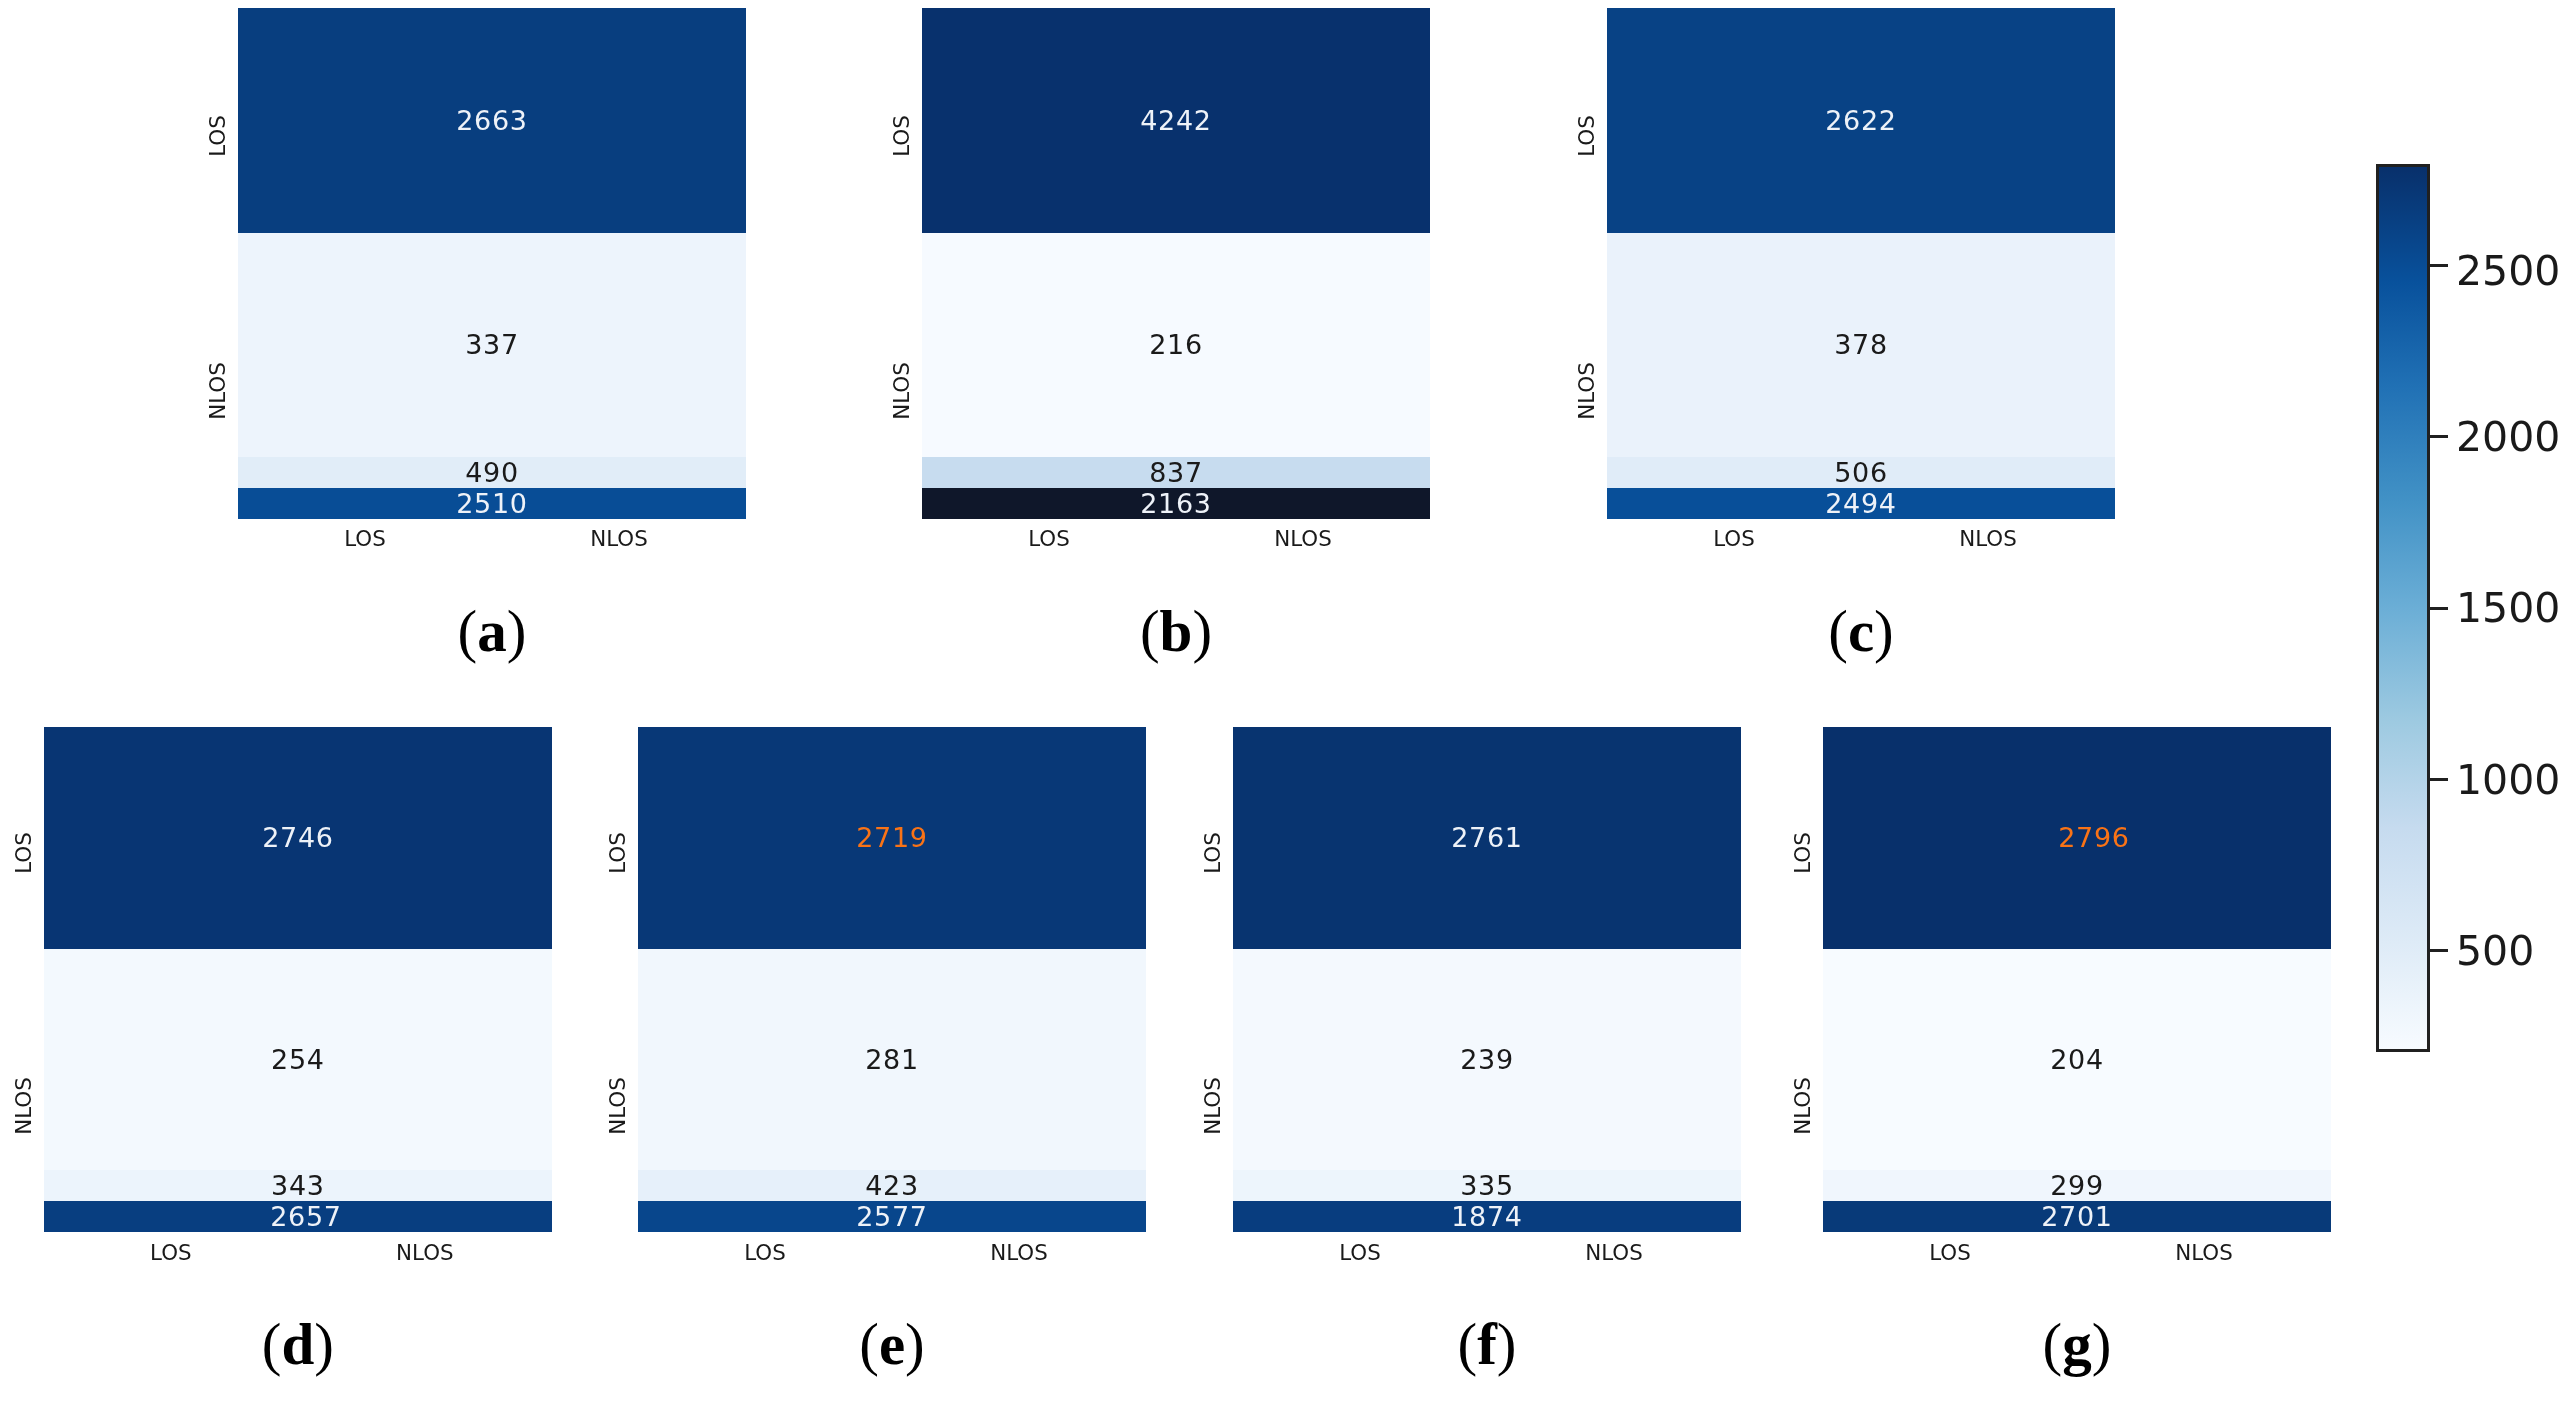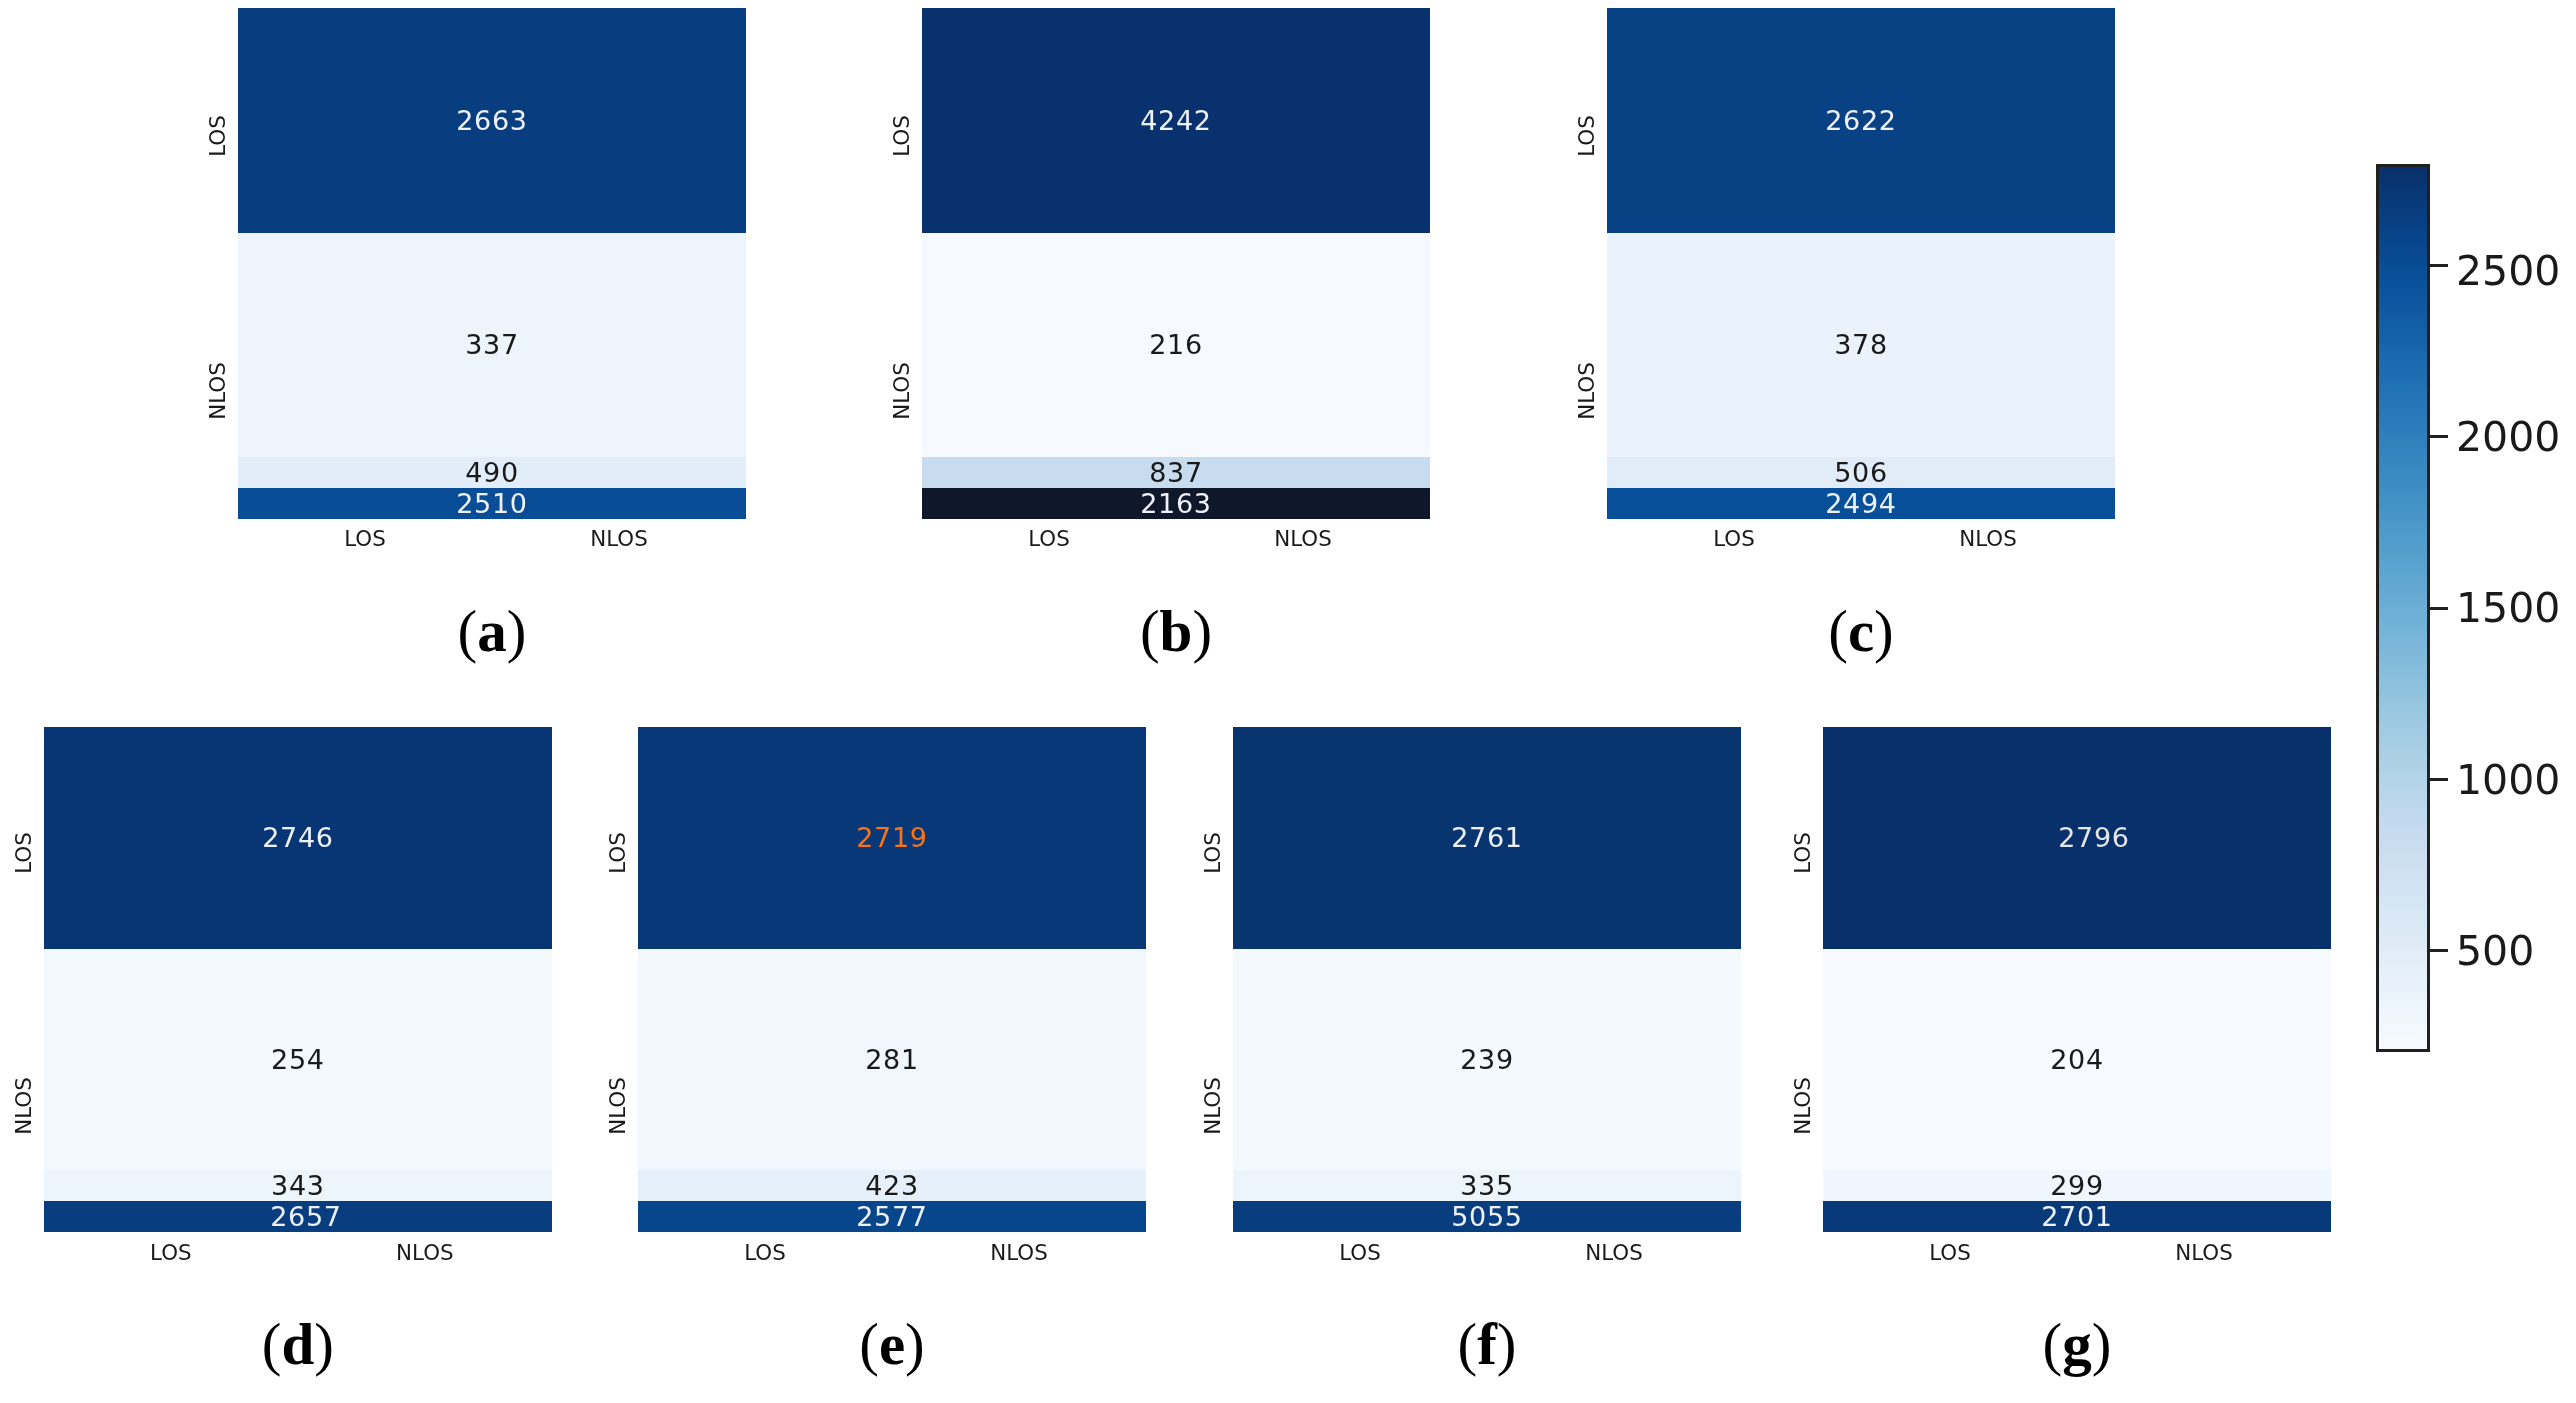--- a/index.html
+++ b/index.html
@@ -211,38 +211,38 @@
         <div class="cell" style="background: rgb(8, 52, 112);">
           <span style="color: rgb(238, 242, 248);">2761</span>
         </div>
         <div class="cell" style="background: rgb(244, 249, 254);">
           <span style="color: rgb(26, 26, 26);">239</span>
         </div>
         <div class="cell" style="background: rgb(237, 245, 252);">
           <span style="color: rgb(26, 26, 26);">335</span>
         </div>
         <div class="cell" style="background: rgb(8, 61, 127);">
-          <span style="color: rgb(238, 242, 248);">5055</span>
+          <span style="color: rgb(238, 242, 248);">1874</span>
         </div>
       </div>
       <div class="xlabs" style="left: 52px; top: 513px; width: 508px;">
         <span>LOS</span>
         <span>NLOS</span>
       </div>
       <div class="caption" style="left: 52px; top: 588px; width: 508px;">
         <span class="par">(</span><span class="let">f</span><span class="par">)</span>
       </div>
     <span class="ylab" style="left: 31px; top: 126px;">LOS</span>
       <span class="ylab" style="left: 31px; top: 379px;">NLOS</span>
     </div>
 
     <div class="panel" style="left: 1771px; top: 727px; width: 560px; height: 675px;">
       <div class="grid" style="left: 52px; top: 0px; width: 508px; height: 505px;">
         <div class="cell" style="background: rgb(8, 48, 107);">
-          <span style="color: #e5e5e5; margin-left: 34px;">2796</span>
+          <span style="color: #f97316; margin-left: 34px;">2796</span>
         </div>
         <div class="cell" style="background: rgb(247, 251, 255);">
           <span style="color: rgb(26, 26, 26);">204</span>
         </div>
         <div class="cell" style="background: rgb(240, 246, 253);">
           <span style="color: rgb(26, 26, 26);">299</span>
         </div>
         <div class="cell" style="background: rgb(8, 58, 121);">
           <span style="color: rgb(238, 242, 248);">2701</span>
         </div>

